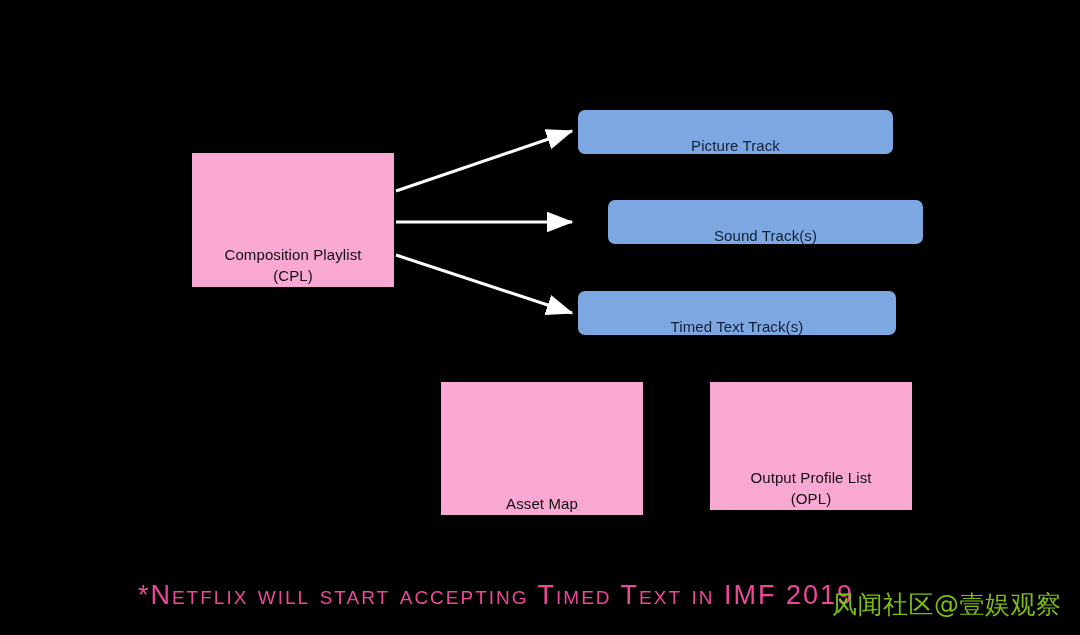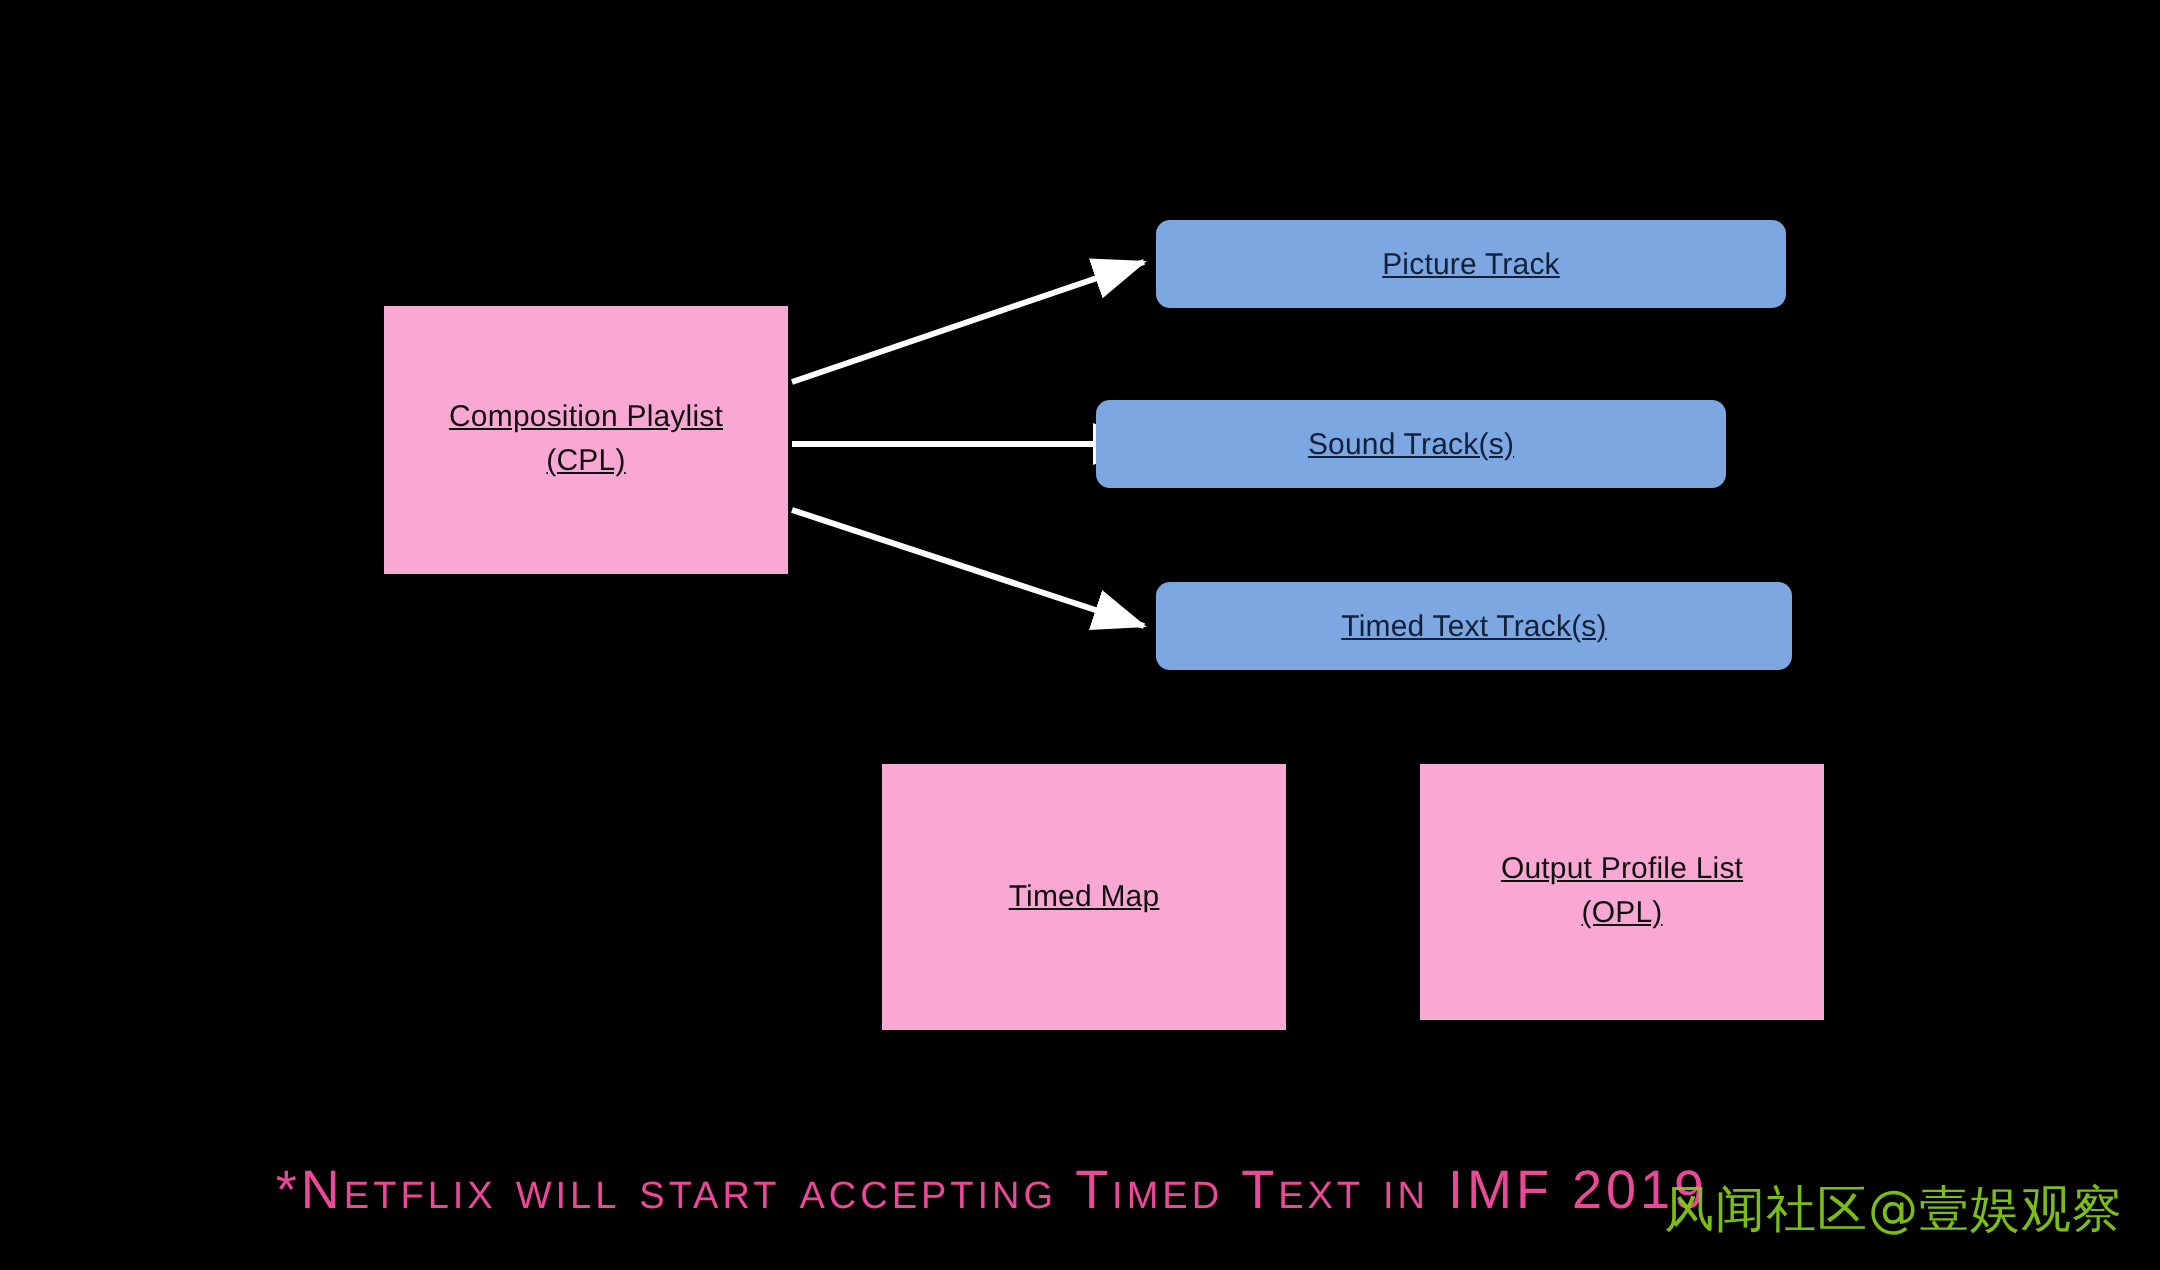--- a/index.html
+++ b/index.html
@@ -27,25 +27,24 @@
     top: 0;
     width: 1080px;
     height: 635px;
     pointer-events: none;
   }
 
   
   .node {
     position: absolute;
     display: flex;
-    align-items: center;
+    align-items: flex-end;
     justify-content: center;
     text-align: center;
     box-sizing: border-box;
-    text-decoration: underline;
   }
   .node-white {
     background: #f9a8d4;
     color: #101010;
     font-size: 15px;
     line-height: 1.45;
     letter-spacing: 0.1px;
   }
   .node-blue {
     background: #7da7e0;
@@ -55,21 +54,21 @@
     letter-spacing: 0.1px;
   }
   .node-label {
     display: block;
     white-space: pre-line;
   }
 
   
   #cpl-box      { left: 192px; top: 153px; width: 202px; height: 134px; }
   #picture-box  { left: 578px; top: 110px; width: 315px; height: 44px; }
-  #sound-box    { left: 548px; top: 200px; width: 315px; height: 44px; }
+  #sound-box    { left: 608px; top: 200px; width: 315px; height: 44px; }
   #timedtext-box{ left: 578px; top: 291px; width: 318px; height: 44px; }
 
   
   #pkl-box  { left: 192px; top: 382px; width: 202px; height: 133px; }
   #asset-box{ left: 441px; top: 382px; width: 202px; height: 133px; }
   #opl-box  { left: 710px; top: 382px; width: 202px; height: 128px; }
 
   
   #caption {
     position: absolute;
@@ -122,21 +121,21 @@
     <span class="node-label">Picture Track</span>
   </div>
   <div id="sound-box" class="node node-blue">
     <span class="node-label">Sound Track(s)</span>
   </div>
   <div id="timedtext-box" class="node node-blue">
     <span class="node-label">Timed Text Track(s)</span>
   </div>
 
   <div id="asset-box" class="node node-white">
-    <span class="node-label">Timed Map</span>
+    <span class="node-label">Asset Map</span>
   </div>
   <div id="opl-box" class="node node-white">
     <span class="node-label">Output Profile List
 (OPL)</span>
   </div>
 
   <div id="caption">*Netflix will start accepting Timed Text in IMF 2019</div>
 
   <div id="watermark">风闻社区@壹娱观察</div>
 

